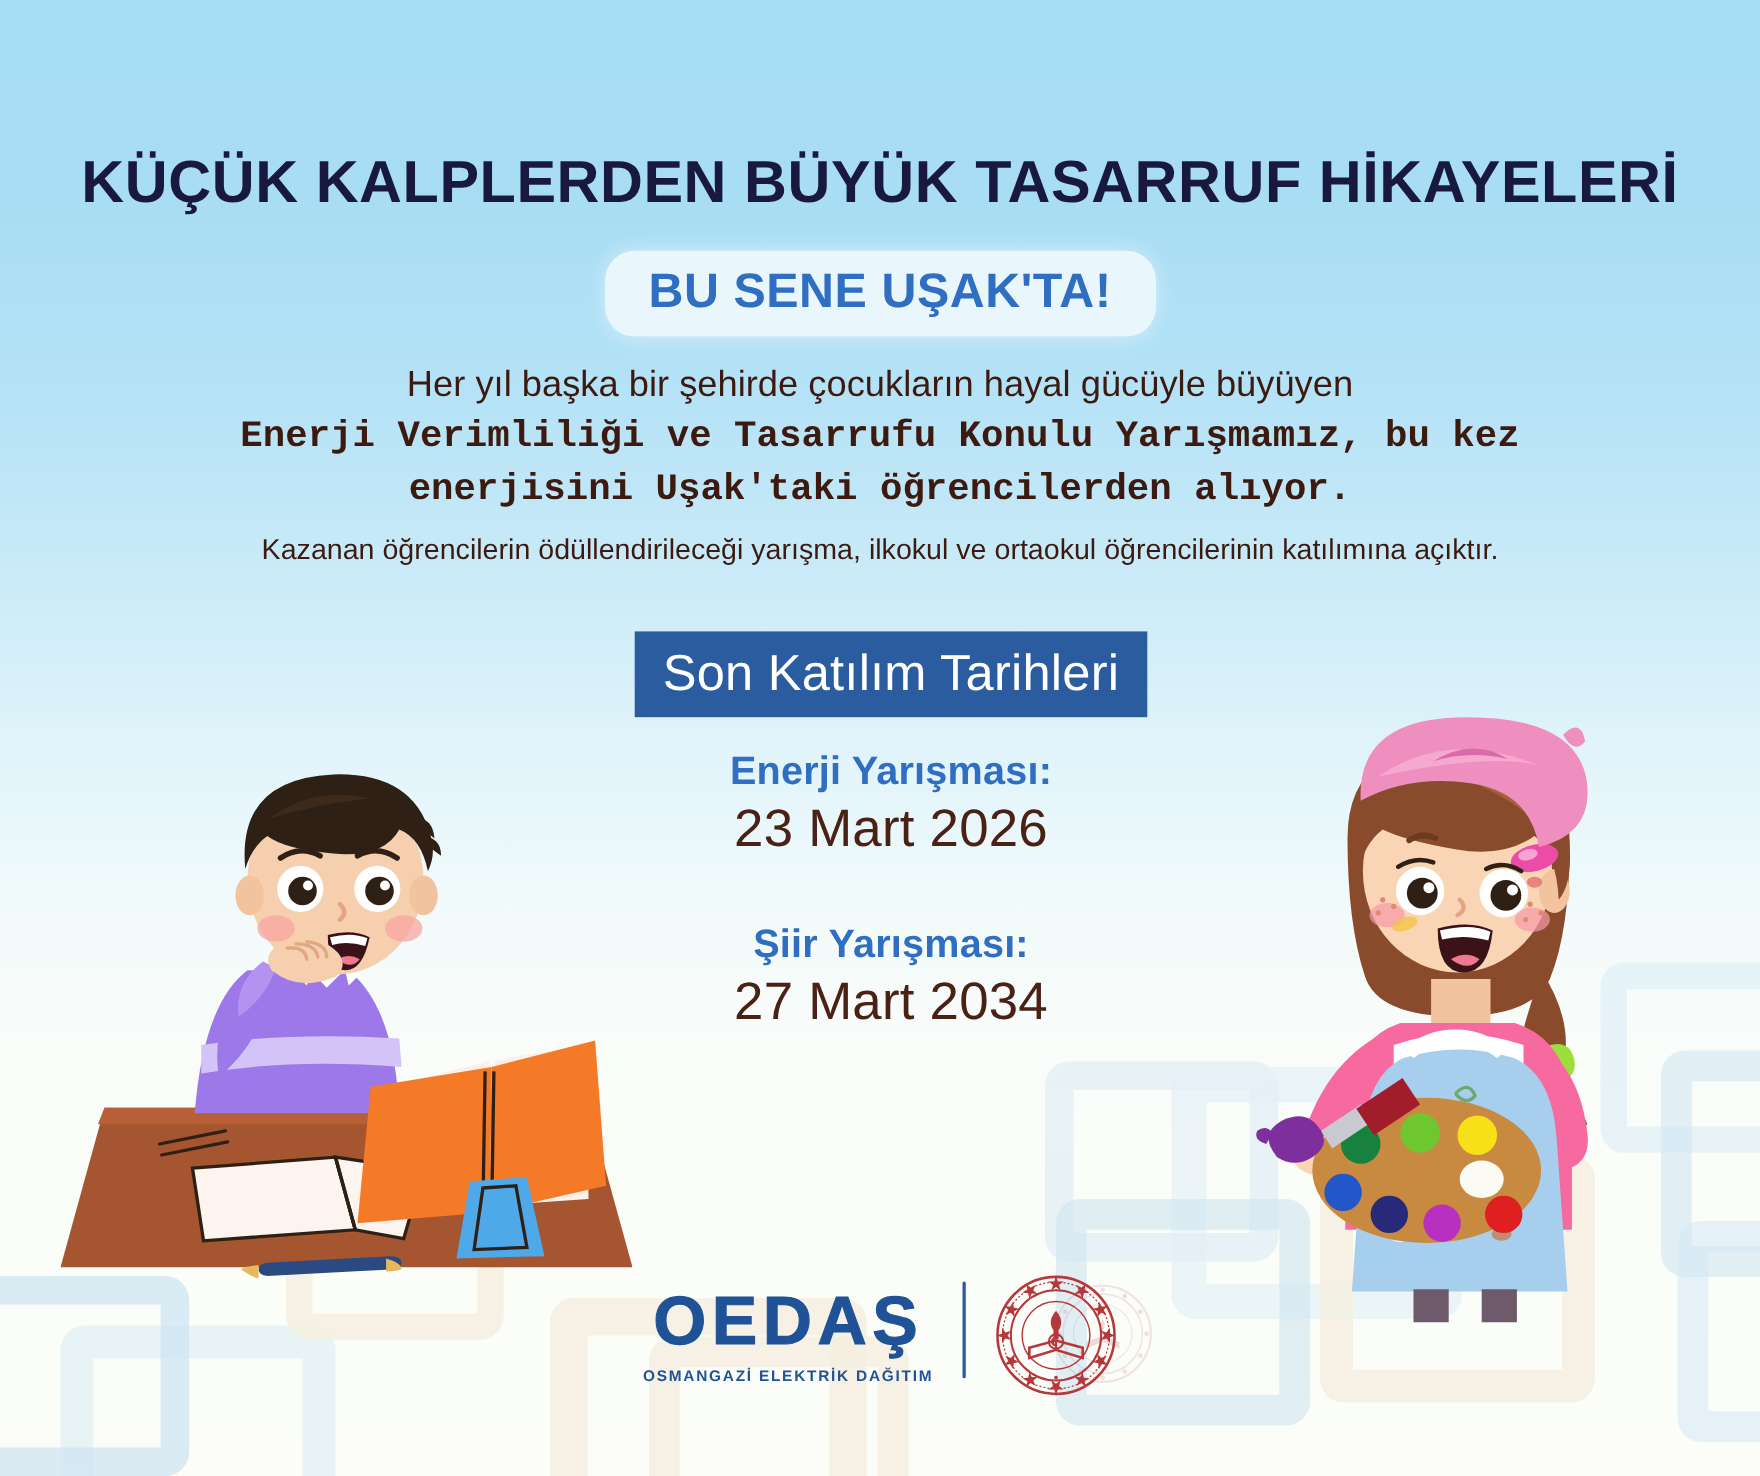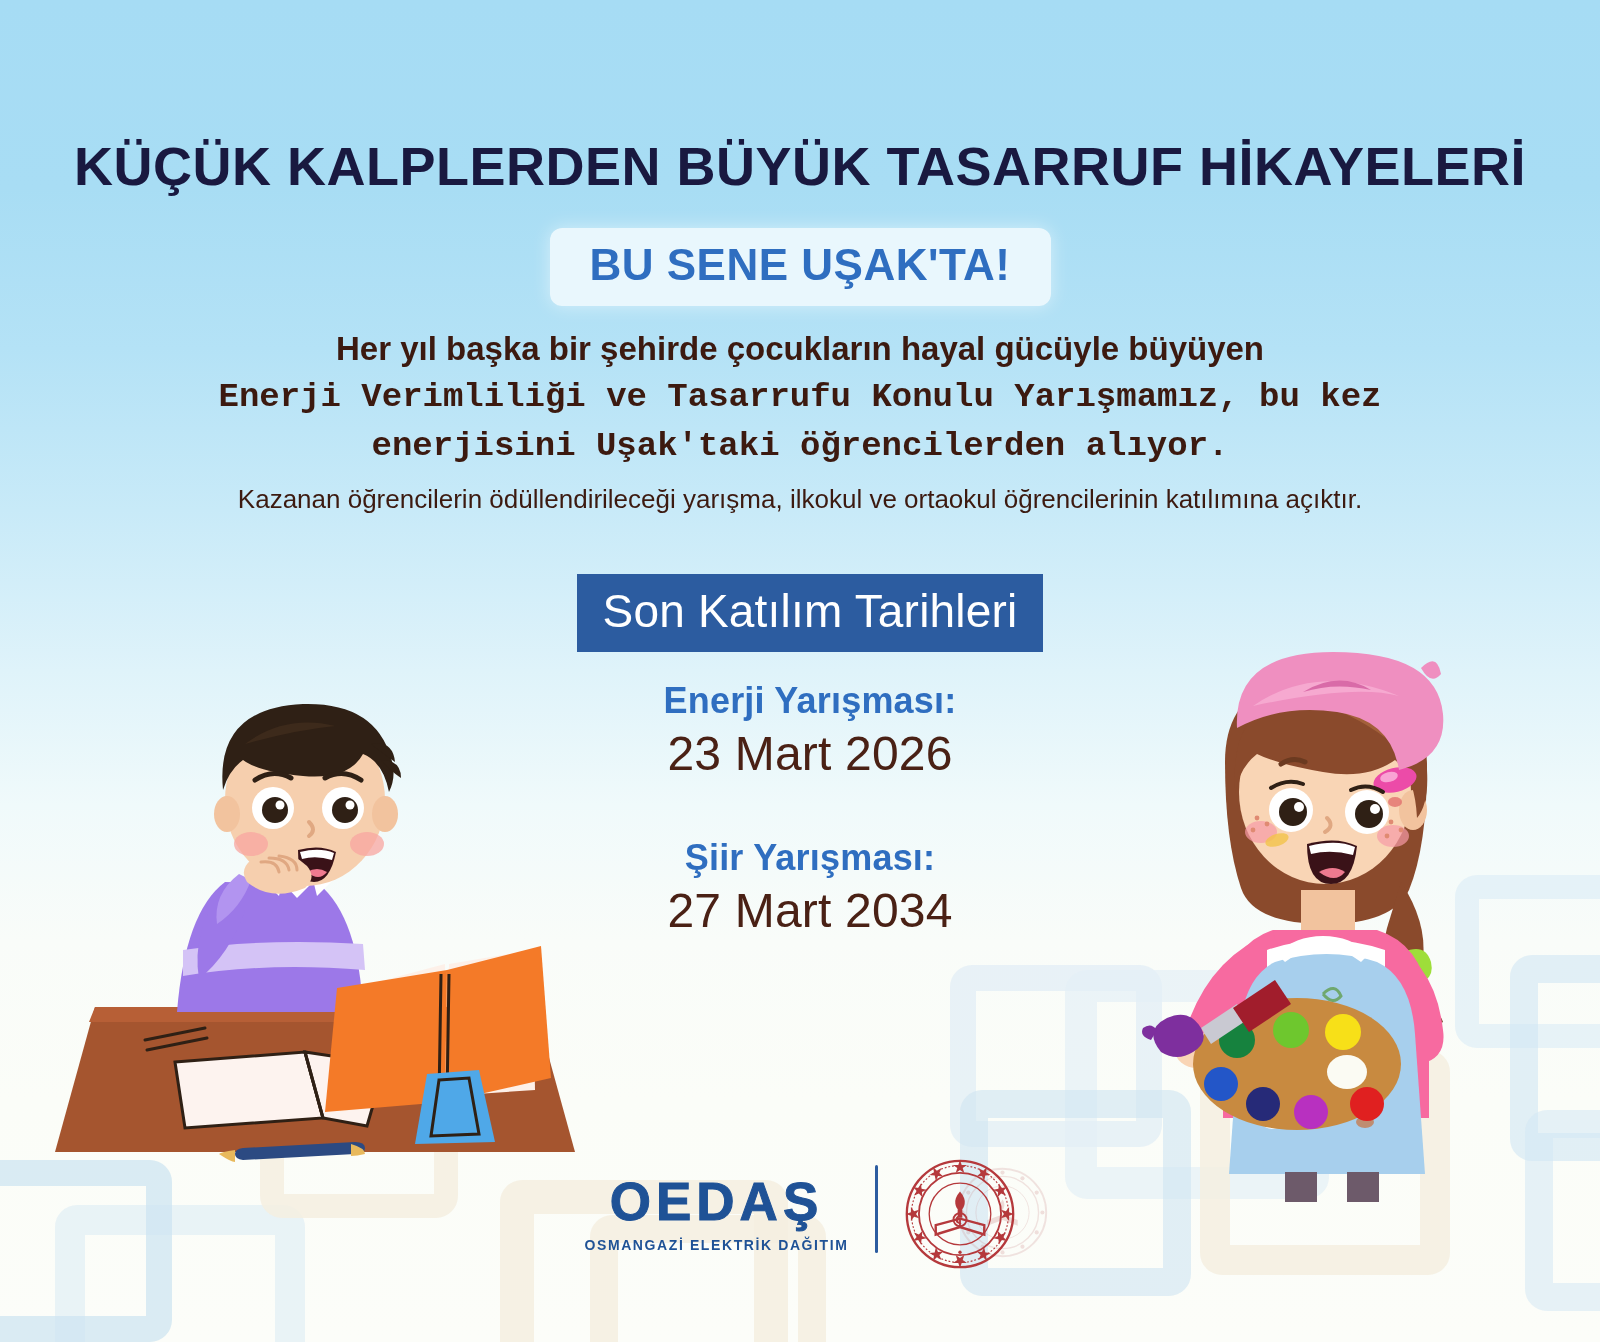--- a/index.html
+++ b/index.html
@@ -64,41 +64,41 @@
   .subhead-wrap {
     position: absolute;
     top: 228px;
     left: 0;
     width: 1600px;
     display: flex;
     justify-content: center;
   }
   .subhead {
     background: rgba(238, 248, 253, 0.92);
-    border-radius: 12px;
+    border-radius: 27px;
     padding: 12px 40px 16px 40px;
     font-size: 44px;
     font-weight: 700;
     color: #2f6ec0;
     letter-spacing: 0.5px;
     box-shadow: 0 0 18px rgba(255,255,255,.5);
   }
 
   
   .body-copy {
     position: absolute;
     top: 326px;
     left: 0;
     width: 1600px;
     text-align: center;
     color: #44180d;
   }
   .line-1 {
     font-size: 33px;
-    font-weight: 700;
+    font-weight: 400;
     color: #3c1a10;
     line-height: 1.42;
   }
   .line-2, .line-3 {
     font-size: 34px;
     font-weight: 700;
     color: #3c1a10;
     line-height: 1.45;
     font-family: Liberation Mono, monospace;
   }
@@ -153,21 +153,21 @@
     align-items: center;
     justify-content: center;
     gap: 26px;
   }
   .oedas {
     display: flex;
     flex-direction: column;
     align-items: center;
   }
   .oedas-word {
-    font-size: 53px;
+    font-size: 62px;
     font-weight: 700;
     letter-spacing: 5px;
     color: #1f5296;
     line-height: 1;
     -webkit-text-stroke: 1px #1f5296;
   }
   .oedas-sub {
     font-size: 14px;
     font-weight: 700;
     letter-spacing: 1.6px;

